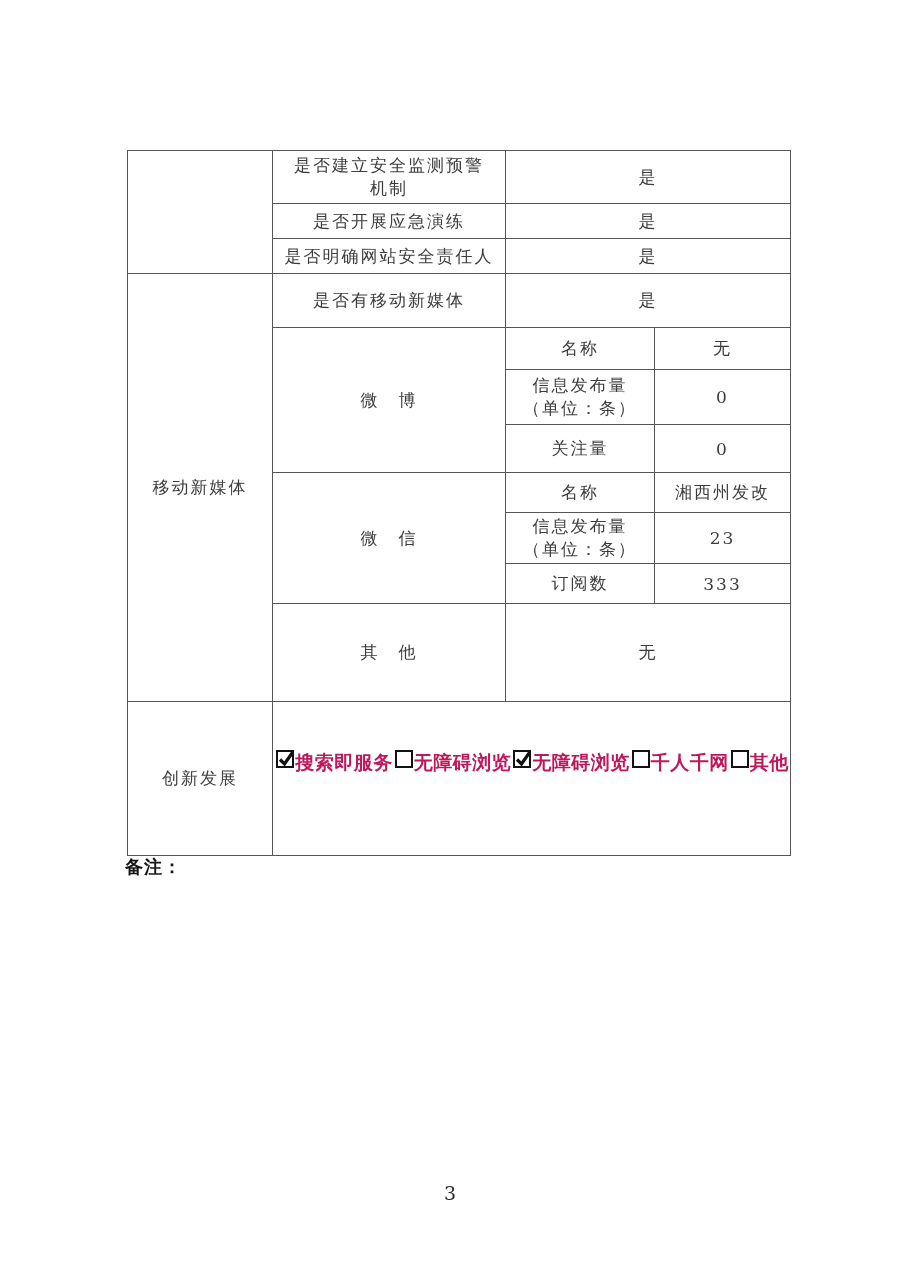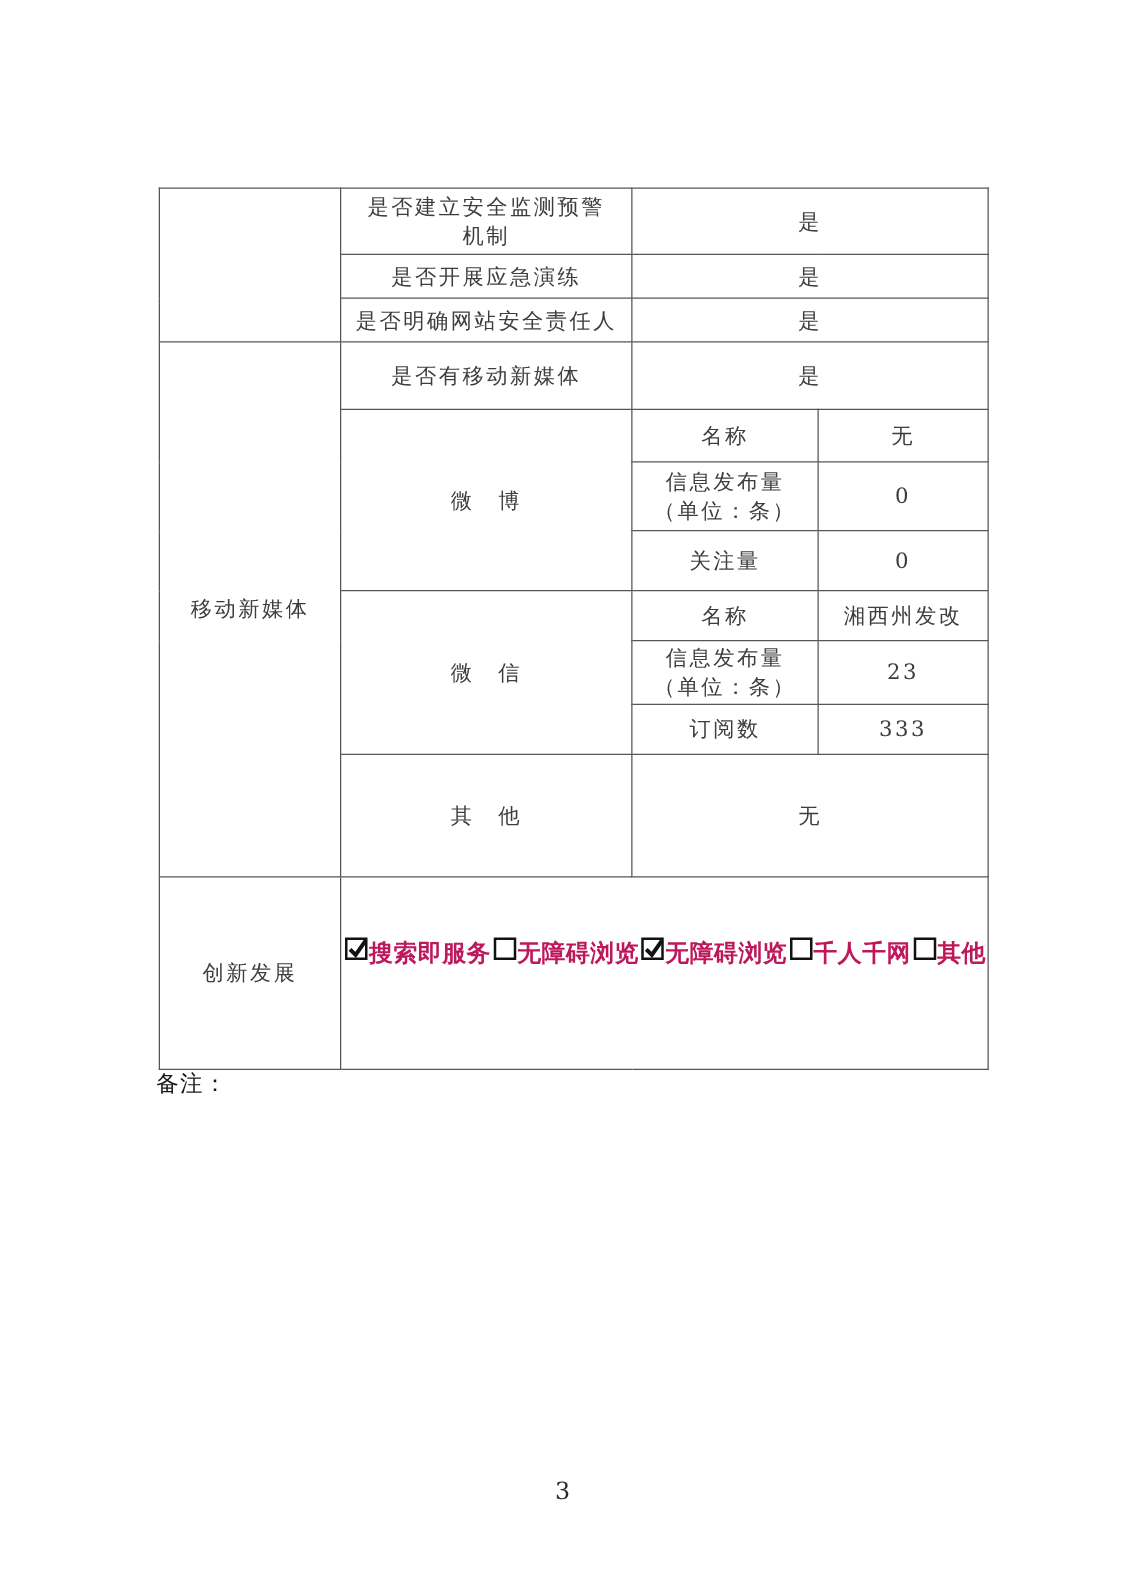--- a/index.html
+++ b/index.html
@@ -80,21 +80,21 @@
     visibility: hidden;
   }
   .cb-box[data-checked="true"] svg {
     visibility: visible;
   }
   .remarks {
     position: absolute;
     left: 125px;
     top: 855px;
     font-size: 18px;
-    font-weight: normal;
+    font-weight: bold;
     color: #161616;
     letter-spacing: 1px;
   }
   .page-number {
     position: absolute;
     left: 0;
     top: 1182px;
     width: 100%;
     text-align: center;
     font-size: 19px;

